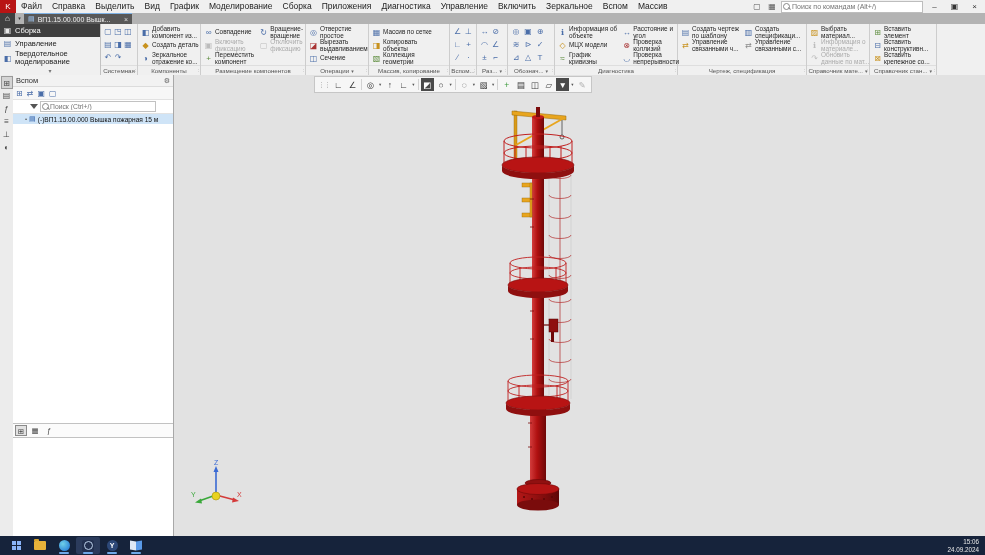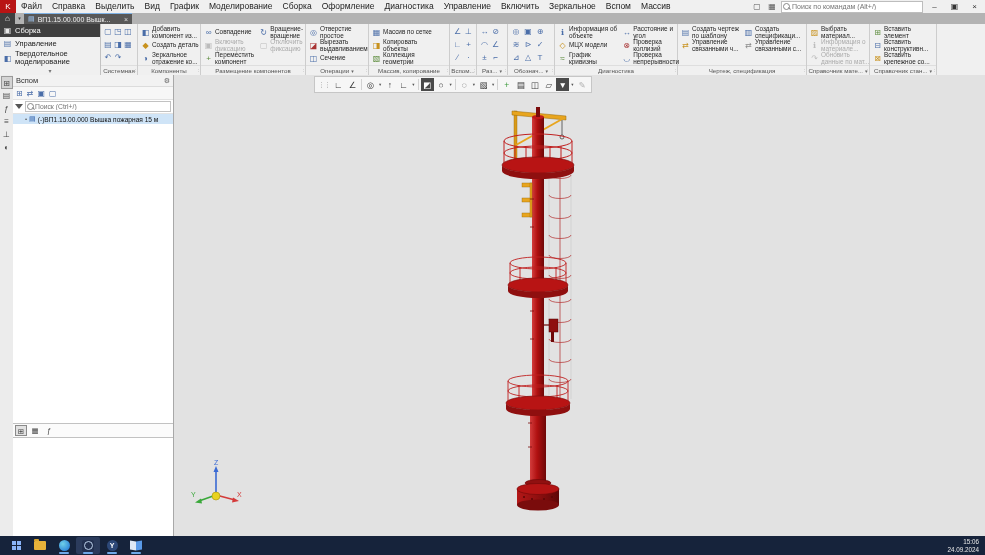--- a/index.html
+++ b/index.html
@@ -54,21 +54,21 @@
   .leftstrip{position:absolute;left:0;top:75px;width:13px;bottom:19px;background:#ececec;border-right:1px solid #c6c6c6;display:flex;flex-direction:column;align-items:center;padding-top:1px;}
   .stripbtn{width:12px;height:13px;font-size:8px;line-height:13px;text-align:center;color:#444;}
   .stripbtn.active{background:#d4d4d4;border:1px solid #9a9a9a;box-sizing:border-box;}
   
   .sidepanel{position:absolute;left:13px;top:75px;width:160px;bottom:19px;background:#fff;border-right:1px solid #a8a8a8;display:flex;flex-direction:column;}
   .ph{height:11px;background:#f2f2f2;border-bottom:1px solid #dcdcdc;display:flex;align-items:center;justify-content:space-between;padding:0 3px;flex:none;}
   .ph .ptitle{font-size:7.5px;color:#333;}
   .ph .pgear{font-size:7px;color:#666;}
   .ptools{height:12px;background:#f7f7f7;border-bottom:1px solid #e2e2e2;display:flex;align-items:center;gap:4px;padding:0 3px;flex:none;}
   .ptools span{font-size:8px;color:#4a6da8;}
-  .psearch{height:13px;display:flex;align-items:center;gap:2px;padding:0 2px;border-bottom:1px solid #e2e2e2;flex:none;text-decoration:underline;}
+  .psearch{height:13px;display:flex;align-items:center;gap:2px;padding:0 17px;border-bottom:1px solid #e2e2e2;flex:none;text-decoration:underline;}
   .pfunnel{width:0;height:0;border-left:4px solid transparent;border-right:4px solid transparent;border-top:5px solid #555;flex:none;}
   .psearch input{flex:1;height:9px;border:1px solid #c2c2c2;background:#fff;font-size:6.8px;color:#333;padding:0 2px 0 9px;}
   .ptree{height:309px;flex:none;overflow:hidden;}
   .titem{height:10px;background:var(--selection-blue,#cfe4f7);display:flex;align-items:center;gap:2px;padding-left:12px;}
   .titem .tbullet{font-size:6px;color:#555;}
   .titem .tdoc{font-size:7px;color:#3a6ab0;}
   .titem .ttext{font-size:6.6px;color:#111;white-space:nowrap;}
   .ptabs{height:13px;border-top:1px solid #c2c2c2;border-bottom:1px solid #c2c2c2;display:flex;align-items:center;gap:2px;padding:0 2px;flex:none;background:#fbfbfb;}
   .ptab{width:12px;height:11px;font-size:7.5px;line-height:11px;text-align:center;color:#444;}
   .ptab.active{background:#e2e2e2;border:1px solid #8a8a8a;box-sizing:border-box;}
@@ -110,21 +110,21 @@
 
 <div class="menubar">
   <div class="applogo">K</div>
   <span class="menuitem">Файл</span>
   <span class="menuitem">Справка</span>
   <span class="menuitem">Выделить</span>
   <span class="menuitem">Вид</span>
   <span class="menuitem">График</span>
   <span class="menuitem">Моделирование</span>
   <span class="menuitem">Сборка</span>
-  <span class="menuitem">Оформление</span>
+  <span class="menuitem">Приложения</span>
   <span class="menuitem">Диагностика</span>
   <span class="menuitem">Управление</span>
   <span class="menuitem">Включить</span>
   <span class="menuitem">Зеркальное</span>
   <span class="menuitem">Вспом</span>
   <span class="menuitem">Массив</span>
   <div class="mb-right">
     <span class="mb-ic">▢</span>
     <span class="mb-ic">▦</span>
     <span class="searchwrap">

